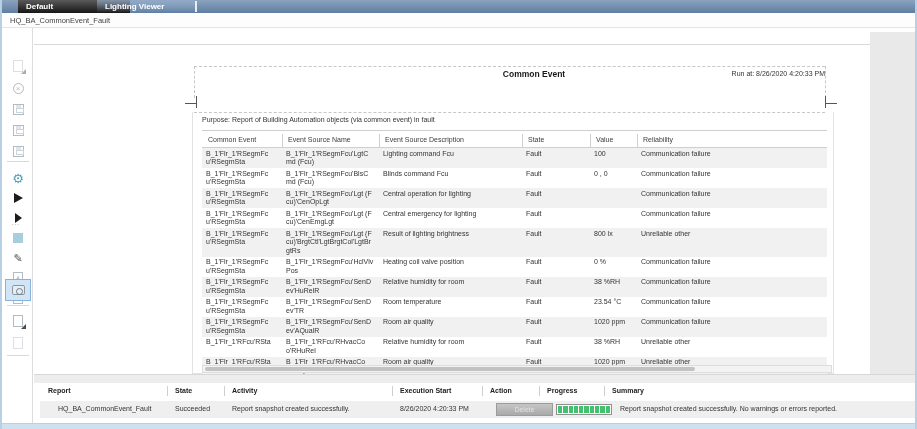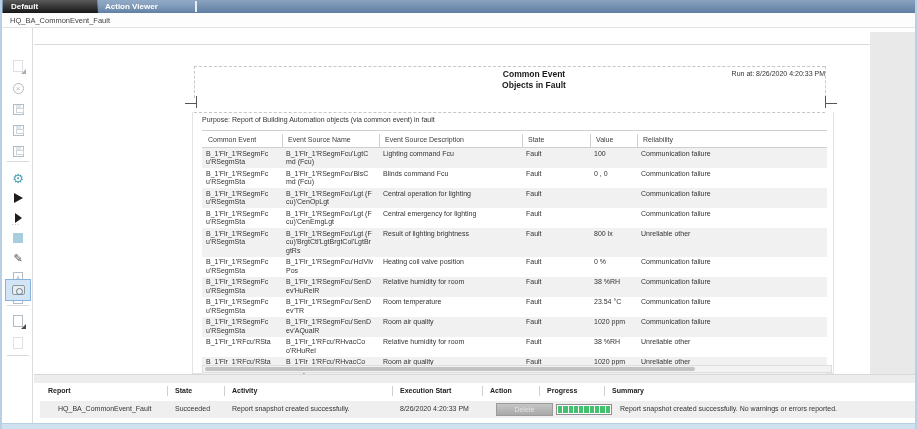--- a/index.html
+++ b/index.html
@@ -5,21 +5,21 @@
   html,body{margin:0;padding:0;background:#fff;}
   *{box-sizing:border-box;}
   body{font-family:"Liberation Sans","DejaVu Sans",sans-serif;-webkit-font-smoothing:antialiased;}
   #window{position:relative;width:917px;height:429px;background:#fff;overflow:hidden;
           border-left:2px solid #b9d0e4;border-right:2px solid #b9d0e4;}
   
   #tabbar{position:absolute;left:0;top:0;width:917px;height:13px;
           background:linear-gradient(#8aa3be,#5f7ea2);}
   .tab{position:absolute;top:0;height:13px;color:#fff;font-size:8px;font-weight:bold;
        line-height:13px;padding-left:8px;}
-  #tab-default{left:1px;width:95px;background:linear-gradient(#5a5a5a,#161616);}
+  #tab-default{left:16px;width:112px;background:linear-gradient(#5a5a5a,#161616);}
   #tab-viewer{left:95px;width:98px;background:linear-gradient(#93accab0,#60809f00);}
   #tab-sep{position:absolute;left:193px;top:1px;width:2px;height:11px;background:#e8eef5;}
   
   #crumbbar{position:absolute;left:0;top:13px;width:917px;height:15px;background:#fdfdfd;
             border-bottom:1px solid #e4e4e4;}
   #crumb{position:absolute;left:8px;top:3px;font-size:7.5px;color:#444;}
   
   #sidebar{position:absolute;left:0;top:28px;width:31px;height:395px;background:#fff;
            border-right:1px solid #dcdcdc;}
   .icn{position:absolute;left:6px;width:20px;height:20px;display:flex;align-items:center;justify-content:center;}
@@ -81,21 +81,21 @@
   .pseg{flex:1;background:#43c16e;}
   #bottom-edge{position:absolute;left:0;top:423px;width:917px;height:6px;background:#cfe0ef;border-top:1px solid #b9d0e4;}
 </style>
 </head>
 <body>
 
 <div id="window">
 
   <div id="tabbar">
     <div class="tab" id="tab-default">Default</div>
-    <div class="tab" id="tab-viewer">Action Viewer</div>
+    <div class="tab" id="tab-viewer">Lighting Viewer</div>
     <div id="tab-sep"></div>
   </div>
 
   <div id="crumbbar">
     <div id="crumb">HQ_BA_CommonEvent_Fault</div>
   </div>
 
   <div id="sidebar">
     <div class="icn" style="top:28px">
         <span class="docbox dim">
@@ -161,21 +161,20 @@
     <div class="dash-v" style="left:160px;top:38px;height:32px"></div>
     <div class="dash-v" style="left:791px;top:38px;height:32px"></div>
     <div class="cropmark" style="left:162px;top:68px;width:1px;height:12px"></div>
     <div class="cropmark" style="left:151px;top:75px;width:12px;height:1px"></div>
     <div class="cropmark" style="left:791px;top:68px;width:1px;height:12px"></div>
     <div class="cropmark" style="left:791px;top:75px;width:12px;height:1px"></div>
     <div class="dash-h" style="left:160px;top:84px;width:631px"></div>
 
     <div id="rpt-title">
       <div>Common Event</div>
-      <div>Objects in Fault</div>
     </div>
     <div id="run-at">Run at: 8/26/2020 4:20:33 PM</div>
 
     <div id="content-box"></div>
     <div id="purpose">Purpose: Report of Building Automation objects (via common event) in fault</div>
 
     <div id="rtable">
       <div class="thead">
         <div class="th" style="width:80px">Common Event</div>
         <div class="th" style="width:97px">Event Source Name</div>

